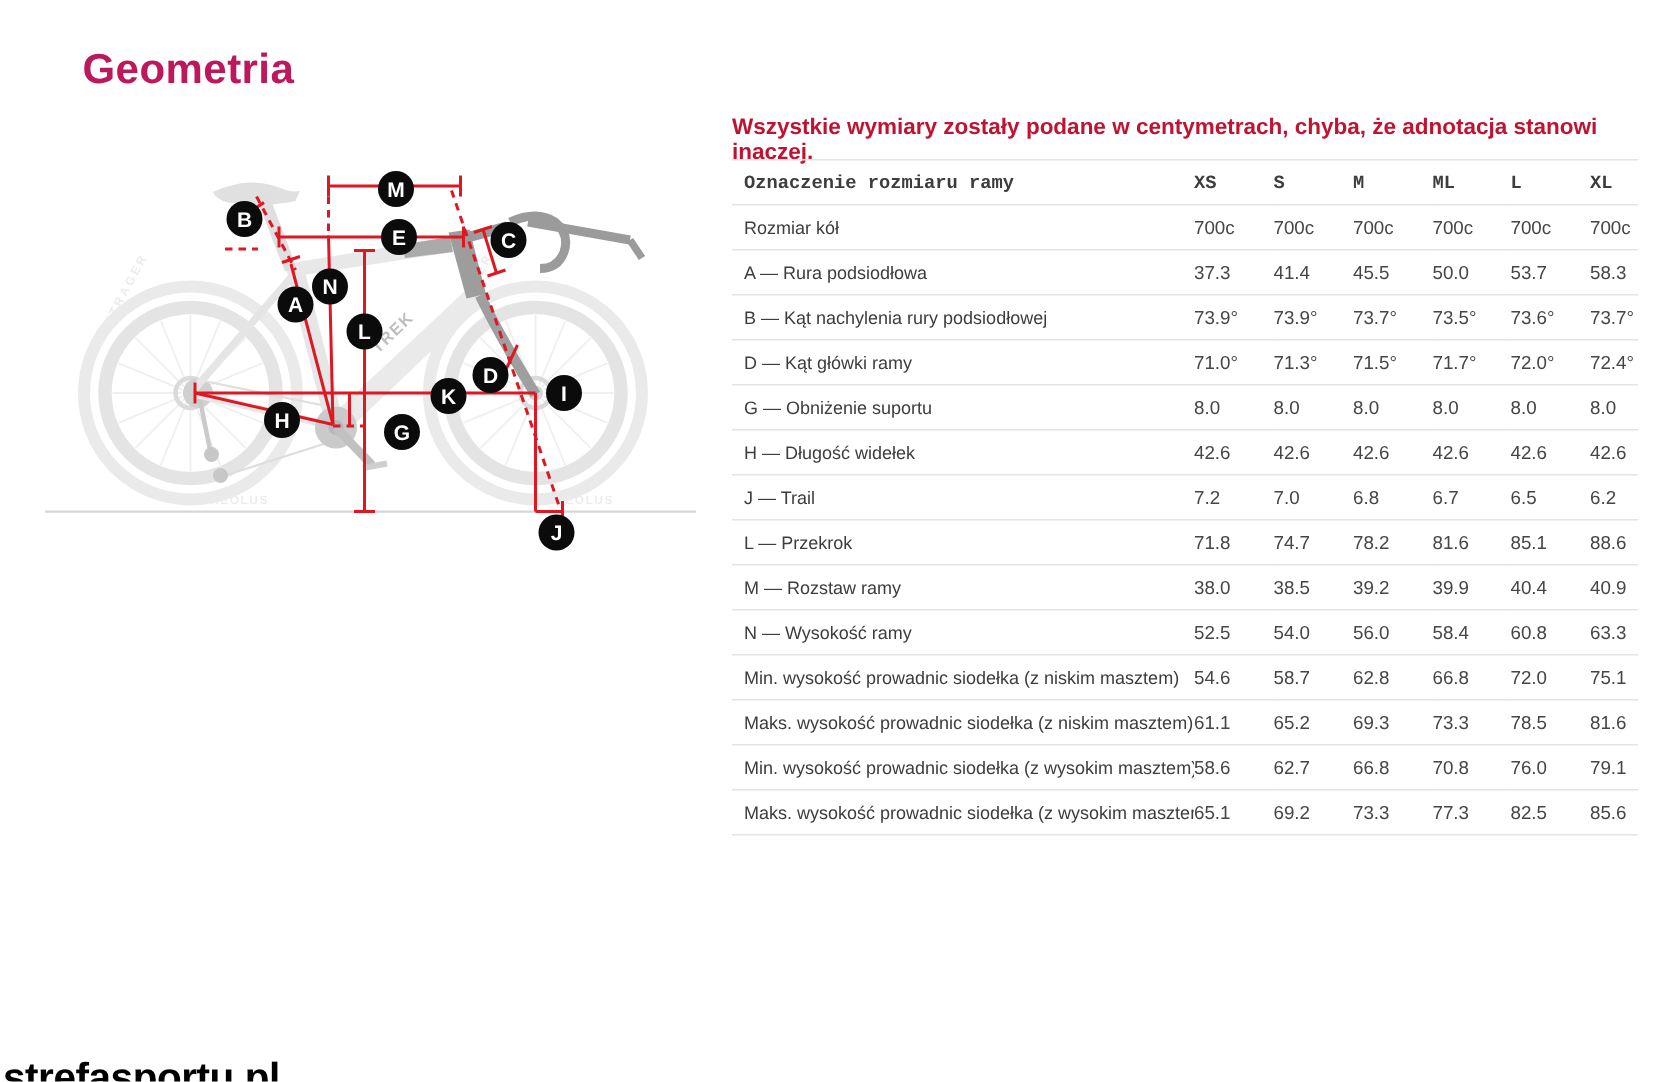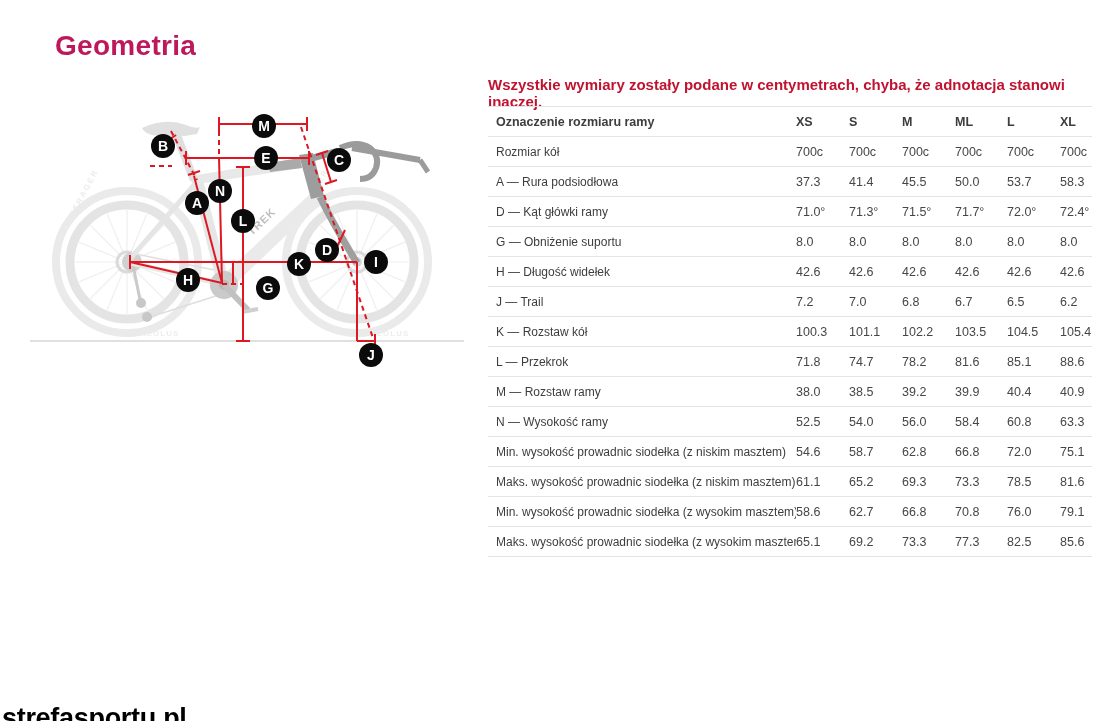--- a/index.html
+++ b/index.html
@@ -25,21 +25,21 @@
   }
   .geo-table{
     position:absolute;left:488px;top:106px;width:604px;
     border-collapse:collapse;table-layout:fixed;
     font-size:12.5px;color:#464646;border-top:1px solid var(--border-gray);
   }
   .geo-table th,.geo-table td{
     text-align:left;padding:0;height:30px;vertical-align:middle;
     border-bottom:1px solid var(--border-gray);white-space:nowrap;font-weight:normal;
   }
-  .geo-table thead th{font-weight:bold;color:#3d3d3d;}
+  .geo-table thead th{font-weight:bold;color:#3d3d3d;font-family:Liberation Mono, monospace;}
   .geo-table tbody th{font-weight:normal;color:#3d3d3d;font-size:12px;padding-right:4px;overflow:hidden;}
   .geo-table th:first-child{padding-left:8px;}
   .watermark{
     position:absolute;left:2px;top:687px;
     font-size:27px;font-weight:bold;color:#000;letter-spacing:-0.3px;margin-top:16px;
   }
   .diagram{position:absolute;left:28px;top:108px;width:440px;height:262px;}
   .redline{stroke:var(--line-red);stroke-width:2;fill:none;}
   .redline-dash{stroke:var(--line-red);stroke-width:2;fill:none;stroke-dasharray:5 4;}
   .badge-circle{fill:var(--badge-black);}
@@ -267,20 +267,29 @@
       <tr>
         <th>A — Rura podsiodłowa</th>
         <td>37.3</td>
         <td>41.4</td>
         <td>45.5</td>
         <td>50.0</td>
         <td>53.7</td>
         <td>58.3</td>
       </tr>
       <tr>
+        <th>B — Kąt nachylenia rury podsiodłowej</th>
+        <td>73.9°</td>
+        <td>73.9°</td>
+        <td>73.7°</td>
+        <td>73.5°</td>
+        <td>73.6°</td>
+        <td>73.7°</td>
+      </tr>
+      <tr>
         <th>D — Kąt główki ramy</th>
         <td>71.0°</td>
         <td>71.3°</td>
         <td>71.5°</td>
         <td>71.7°</td>
         <td>72.0°</td>
         <td>72.4°</td>
       </tr>
       <tr>
         <th>G — Obniżenie suportu</th>
@@ -303,29 +312,20 @@
       <tr>
         <th>J — Trail</th>
         <td>7.2</td>
         <td>7.0</td>
         <td>6.8</td>
         <td>6.7</td>
         <td>6.5</td>
         <td>6.2</td>
       </tr>
       <tr>
-        <th>K — Rozstaw kół</th>
-        <td>100.3</td>
-        <td>101.1</td>
-        <td>102.2</td>
-        <td>103.5</td>
-        <td>104.5</td>
-        <td>105.4</td>
-      </tr>
-      <tr>
         <th>L — Przekrok</th>
         <td>71.8</td>
         <td>74.7</td>
         <td>78.2</td>
         <td>81.6</td>
         <td>85.1</td>
         <td>88.6</td>
       </tr>
       <tr>
         <th>M — Rozstaw ramy</th>

